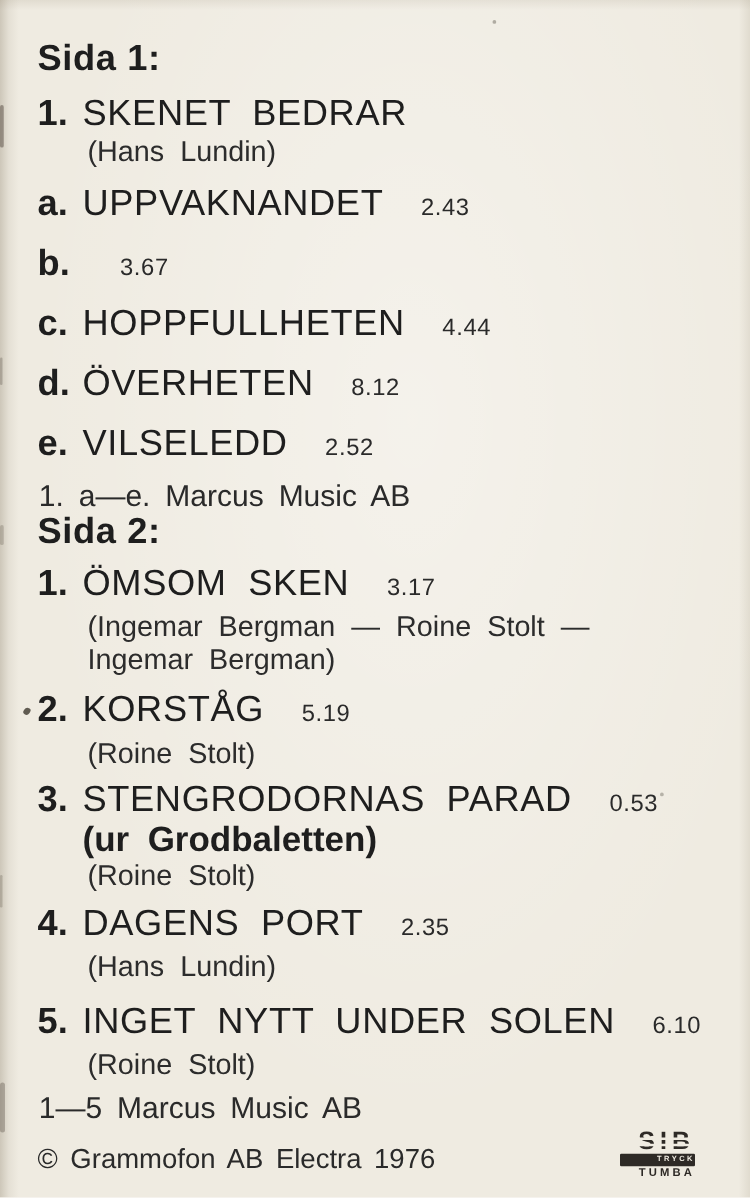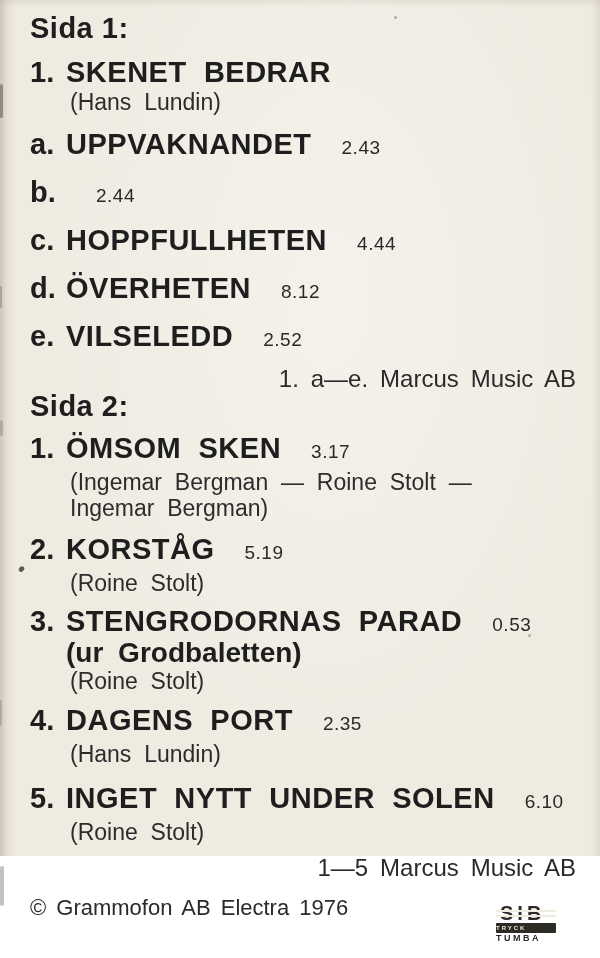--- a/index.html
+++ b/index.html
@@ -2,22 +2,22 @@
 <html><head>
 <meta charset="utf-8">
 <style>
   html,body { margin:0; padding:0; }
   body {
     width:600px; height:958px; overflow:hidden;
     font-family:"Liberation Sans", sans-serif;
     -webkit-font-smoothing:antialiased;
   }
   .paper {
-    position:relative; width:600px; height:856px; box-sizing:border-box;
-    padding:13px 24px 0 30px;
+    position:relative; width:600px; height:958px; box-sizing:border-box;
+    padding:32px 24px 0 30px;
     color:#262626;
     background:
       radial-gradient(ellipse at 55% 35%, rgba(255,255,255,0.35), rgba(255,255,255,0) 65%),
       linear-gradient(90deg, rgba(150,140,120,0.38) 0px, rgba(150,140,120,0.12) 7px, rgba(150,140,120,0) 15px),
       linear-gradient(270deg, rgba(180,172,152,0.25) 0px, rgba(180,172,152,0) 9px),
       linear-gradient(180deg, rgba(160,150,130,0.18) 0px, rgba(160,150,130,0) 8px),
       #efebe1;
   }
   
   .edge-mark { position:absolute; left:0; width:4px; background:rgba(70,60,50,0.45); border-radius:2px; }
@@ -33,50 +33,50 @@
 
   h2.side-heading {
     margin:0; font-size:29px; line-height:30px; font-weight:700;
     letter-spacing:0.5px; color:#1e1e1e;
   }
   .track { display:flex; align-items:baseline; line-height:30px; margin-top:14px; }
   .track .num {
     flex:0 0 36px; font-weight:700; font-size:29px; color:#1e1e1e;
   }
   .track .title {
-    font-weight:700; font-size:29px; letter-spacing:0.5px; word-spacing:0.30em; color:#1e1e1e;
+    font-weight:400; font-size:29px; letter-spacing:0.5px; word-spacing:0.30em; color:#1e1e1e;
   }
   .track .time {
     font-weight:400; font-size:19px; margin-left:30px; color:#2a2a2a; letter-spacing:0.5px;
   }
   .credit {
     margin:4px; padding-left:36px; font-size:23px; line-height:22px;
     font-weight:400; word-spacing:0.28em; color:#2c2c2c;
   }
   .subtitle {
     margin:0; padding-left:36px; font-size:28px; line-height:26px;
     font-weight:700; word-spacing:0.25em; color:#1e1e1e;
   }
   .publisher {
     margin:12px 0 0 1px; font-size:24px; line-height:24px; font-weight:400;
-    word-spacing:0.22em; color:#2a2a2a;text-align:right;
+    word-spacing:0.22em; color:#2a2a2a;
   }
   .publisher.second { margin-top:13px; }
   .heading2 { margin-top:42px; }
   .mt16 { margin-top:16px; }
   .mt15 { margin-top:15px; }
   .mt12 { margin-top:12px; }
   .mt13 { margin-top:13px; }
   .mt18 { margin-top:18px; }
   .copyright {
     margin:14px 0 0 0; font-size:22px; line-height:28px; font-weight:400;
     word-spacing:0.18em; color:#2a2a2a;
   }
   
-  .printer-logo { position:absolute; top:905px; right:44px; width:60px; text-align:left; color:#2e2a26; }
+  .printer-logo { position:absolute; top:905px; right:44px; width:60px; text-align:right; color:#2e2a26; }
   .logo-sib { position:relative; font-size:20px; line-height:17px; font-weight:700; letter-spacing:4px; padding-left:4px; }
   .logo-stripe { position:absolute; left:0; right:0; height:2px; background:#efebe1; }
   .ls1 { top:5px; } .ls2 { top:10px; }
   .logo-band {
     margin-top:1px; background:#2e2a26; color:#efebe1; height:10px; line-height:10px;
     font-size:6px; font-weight:700; letter-spacing:2px; border-radius:1px;
   }
   .logo-tumba { margin-top:1px; font-size:9px; line-height:9px; font-weight:700; letter-spacing:2.5px; }
 </style>
 </head>
@@ -102,21 +102,21 @@
     </div>
     <p class="credit">(Hans Lundin)</p>
 
     <div class="track mt16">
       <span class="num">a.</span>
       <span class="title">UPPVAKNANDET</span>
       <span class="time">2.43</span>
     </div>
     <div class="track">
       <span class="num">b.</span>
-      <span class="time">2.44</span>
+      <span class="time">3.67</span>
     </div>
     <div class="track">
       <span class="num">c.</span>
       <span class="title">HOPPFULLHETEN</span>
       <span class="time">4.44</span>
     </div>
     <div class="track">
       <span class="num">d.</span>
       <span class="title">ÖVERHETEN</span>
       <span class="time">8.12</span>

